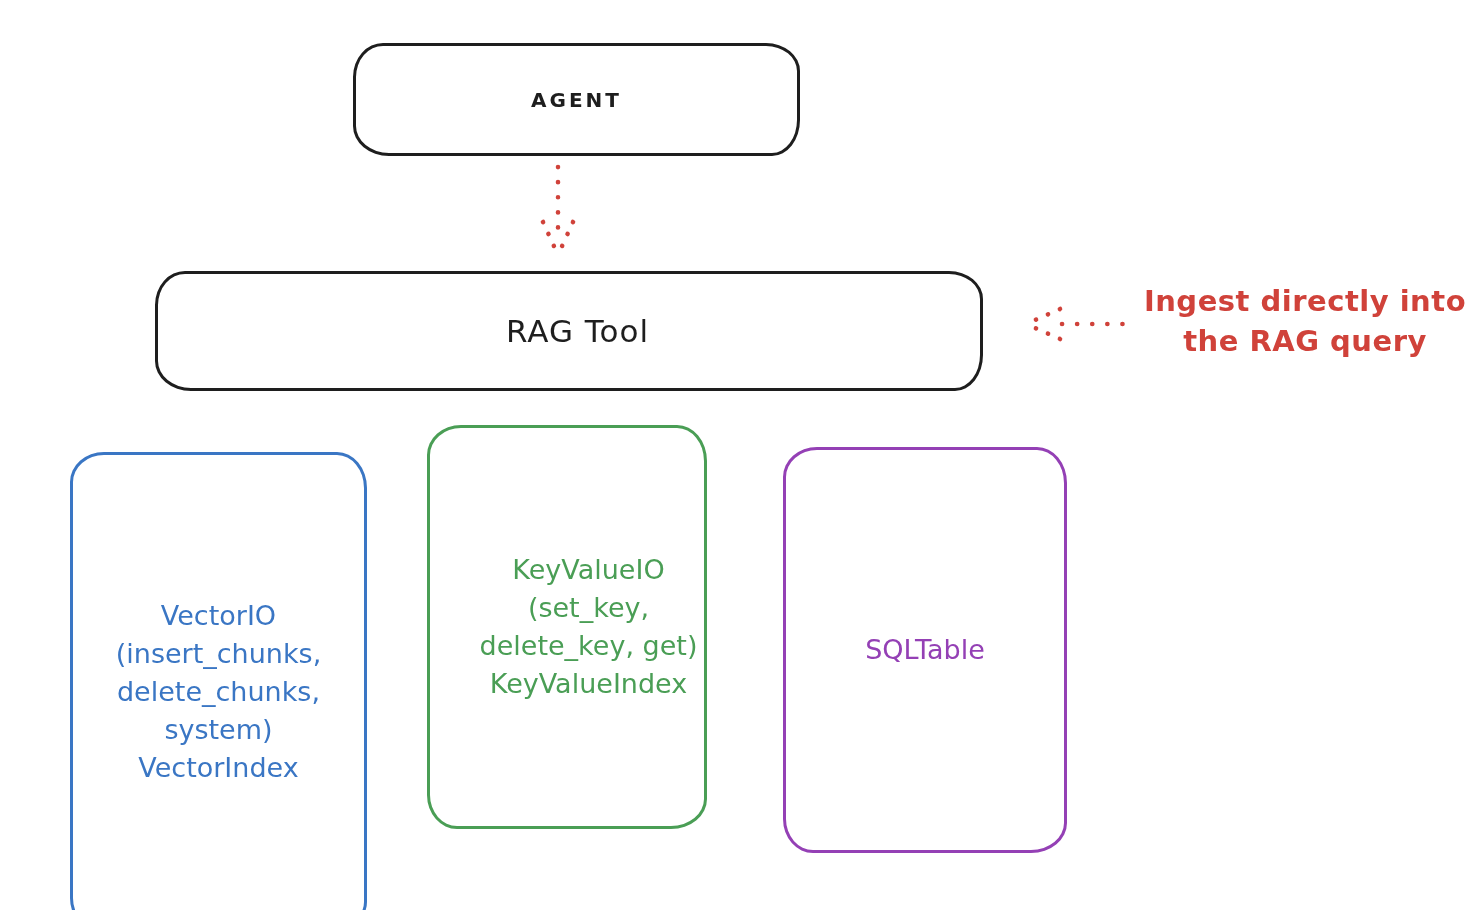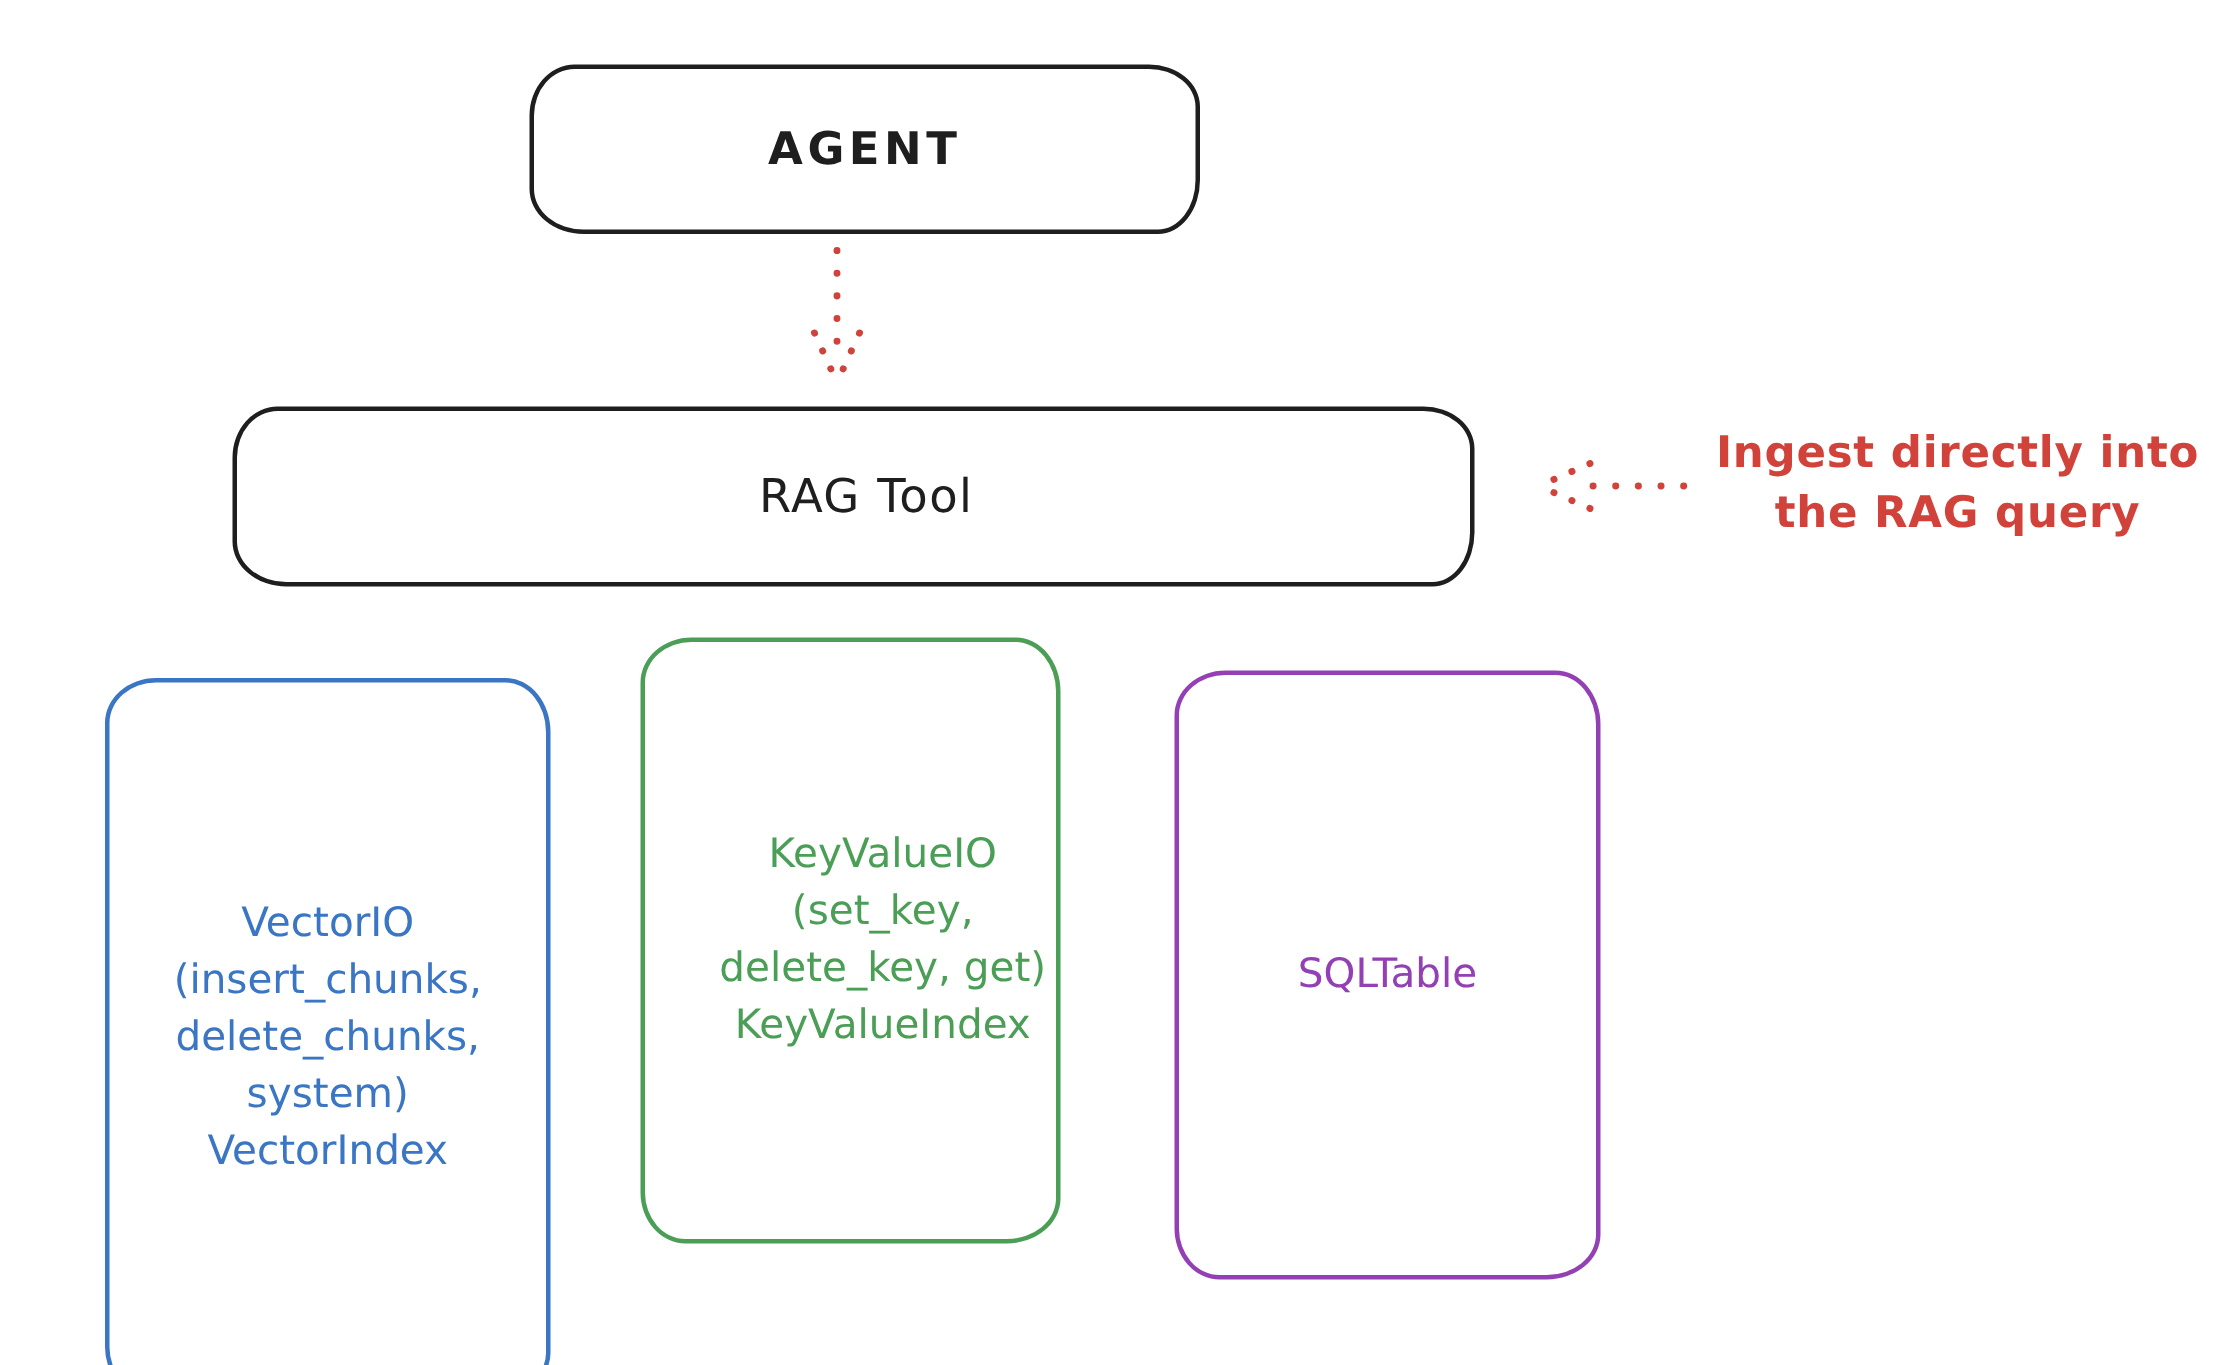--- a/index.html
+++ b/index.html
@@ -25,21 +25,21 @@
   }
   
   .node.black {
     border: 3.5px solid var(--ink);
     border-radius: 30px 34px 28px 36px / 34px 28px 36px 30px;
     color: var(--ink);
   }
   .agent-box {
     left: 353px; top: 43px;
     width: 447px; height: 113px;
-    font-size: 30px;
+    font-size: 20px;
     font-weight: bold;
     letter-spacing: 3px;
   }
   .rag-box {
     left: 155px; top: 271px;
     width: 828px; height: 120px;
     font-size: 31px;
     letter-spacing: 1px;
     padding-left: 17px;
   }

